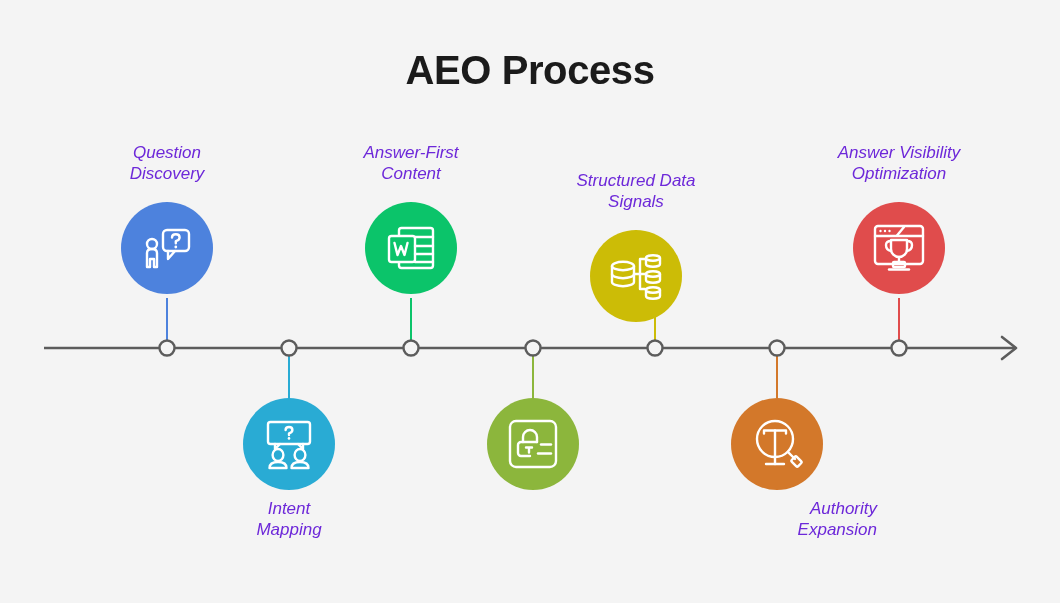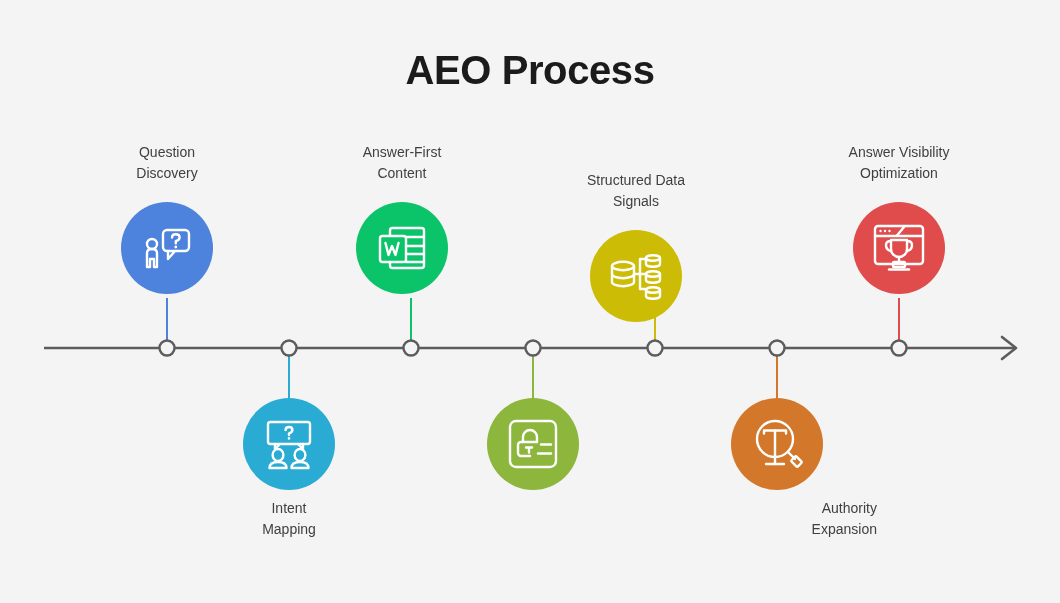--- a/index.html
+++ b/index.html
@@ -38,24 +38,25 @@
     height: 603px;
     pointer-events: none;
   }
   .node {
     position: absolute;
     transform: translateX(-50%);
     width: 200px;
     text-align: center;
   }
   .node .label {
-    font-size: 14px;
+    font-size: 17px;
     line-height: 21px;
-    color: #404040;
+    color: #6d28d9;
     white-space: pre-line;
+    font-style: italic;
   }
   .bubble {
     width: 92px;
     height: 92px;
     border-radius: 50%;
     margin: 0 auto;
     display: flex;
     align-items: center;
     justify-content: center;
   }
@@ -116,21 +117,21 @@
         <circle cx="29" cy="22.4" r="1.3" fill="#fff" stroke="none"></circle>
         <ellipse cx="18" cy="39" rx="5.4" ry="6" stroke="#fff" fill="none" stroke-width="2.4" stroke-linecap="round" stroke-linejoin="round"></ellipse>
         <path d="M9.5 52 q0-6 8.5-6 q8.5 0 8.5 6 z" stroke="#fff" fill="none" stroke-width="2.4" stroke-linecap="round" stroke-linejoin="round"></path>
         <ellipse cx="40" cy="39" rx="5.4" ry="6" stroke="#fff" fill="none" stroke-width="2.4" stroke-linecap="round" stroke-linejoin="round"></ellipse>
         <path d="M31.5 52 q0-6 8.5-6 q8.5 0 8.5 6 z" stroke="#fff" fill="none" stroke-width="2.4" stroke-linecap="round" stroke-linejoin="round"></path>
       </svg>
         </div>
         <div class="label">Intent
 Mapping</div>
       </div>
-      <div class="node up" style="left: 402px; top: 142px;">
+      <div class="node up" style="left: 411px; top: 142px;">
         <div class="label">Answer-First
 Content</div>
         <div class="bubble" style="background: rgb(11, 196, 106);">
           <svg width="56" height="56" viewBox="0 0 56 56">
         <rect x="16" y="8" width="34" height="40" rx="2.5" stroke="#fff" fill="none" stroke-width="2.4" stroke-linecap="round" stroke-linejoin="round"></rect>
         <rect x="6" y="16" width="26" height="26" rx="2.5" fill="#0bc46a" stroke="#fff" stroke-width="2.4"></rect>
         <path d="M11.5 23 l3 12 l3.5-9 l3.5 9 l3-12" stroke="#fff" fill="none" stroke-width="2.4" stroke-linecap="round" stroke-linejoin="round"></path>
         <line x1="32" y1="17" x2="50" y2="17" stroke="#fff" fill="none" stroke-width="2.4" stroke-linecap="round" stroke-linejoin="round"></line>
         <line x1="32" y1="26" x2="50" y2="26" stroke="#fff" fill="none" stroke-width="2.4" stroke-linecap="round" stroke-linejoin="round"></line>
         <line x1="32" y1="34" x2="50" y2="34" stroke="#fff" fill="none" stroke-width="2.4" stroke-linecap="round" stroke-linejoin="round"></line>

